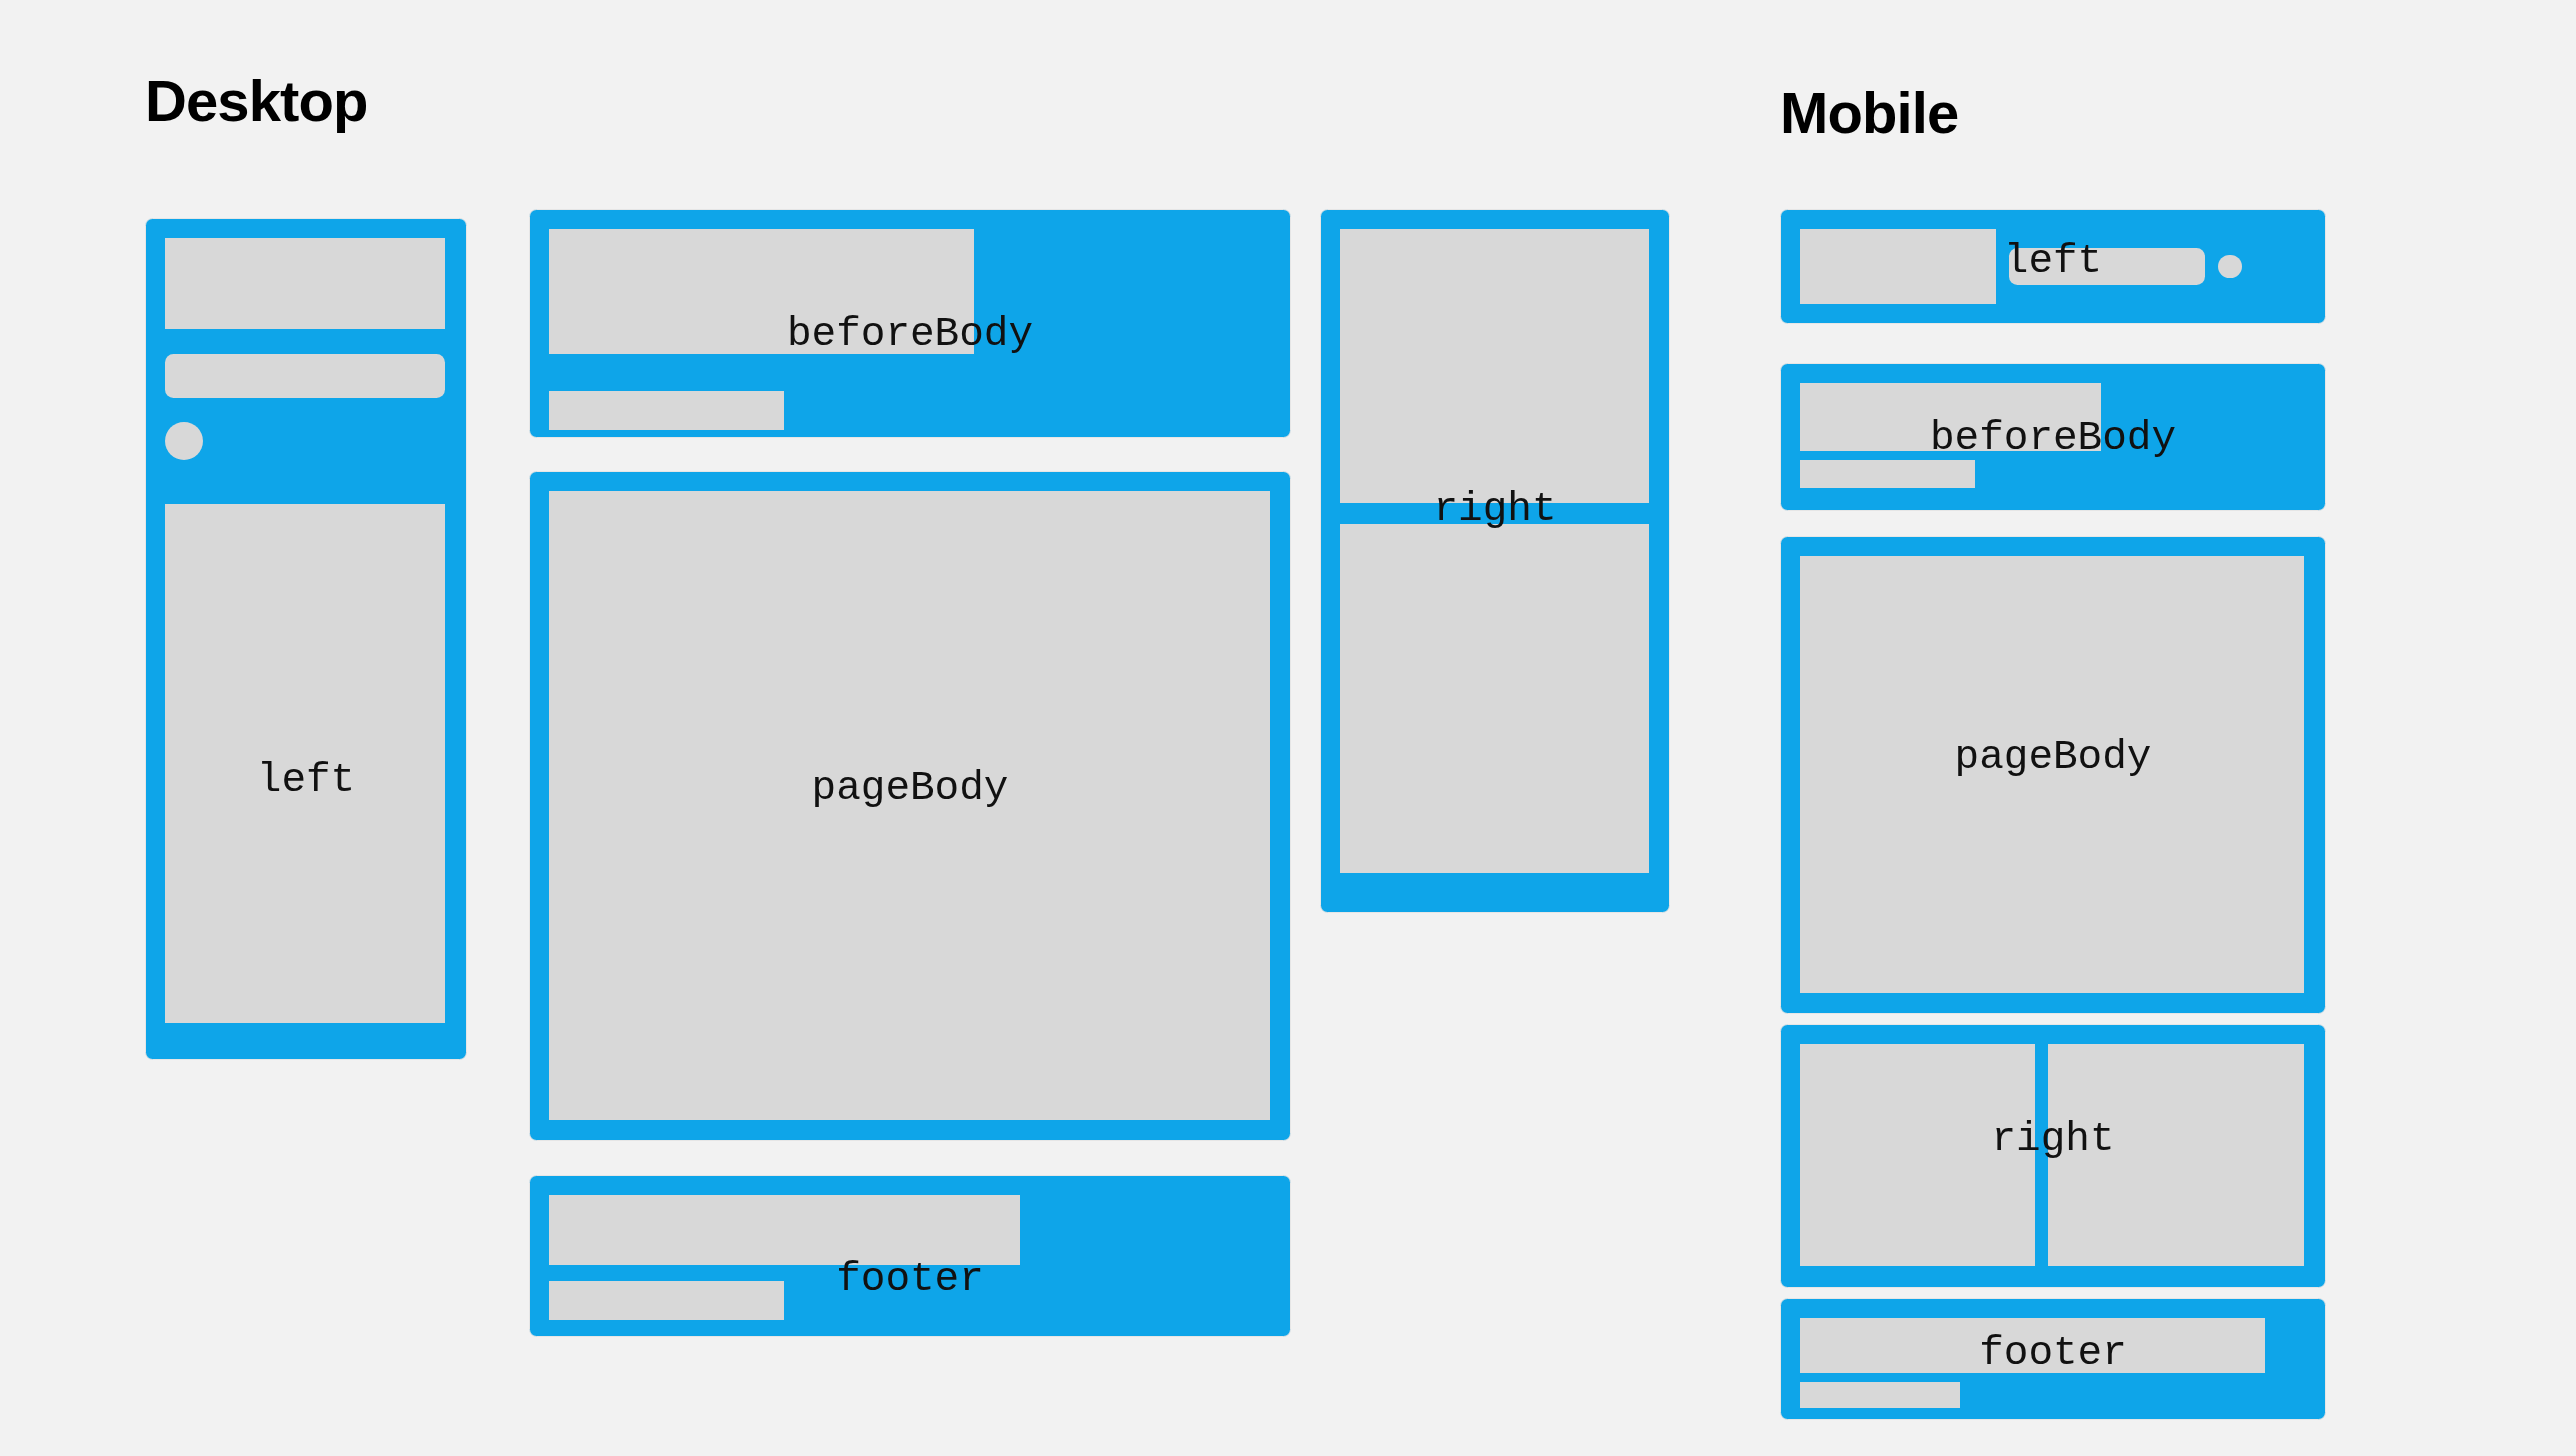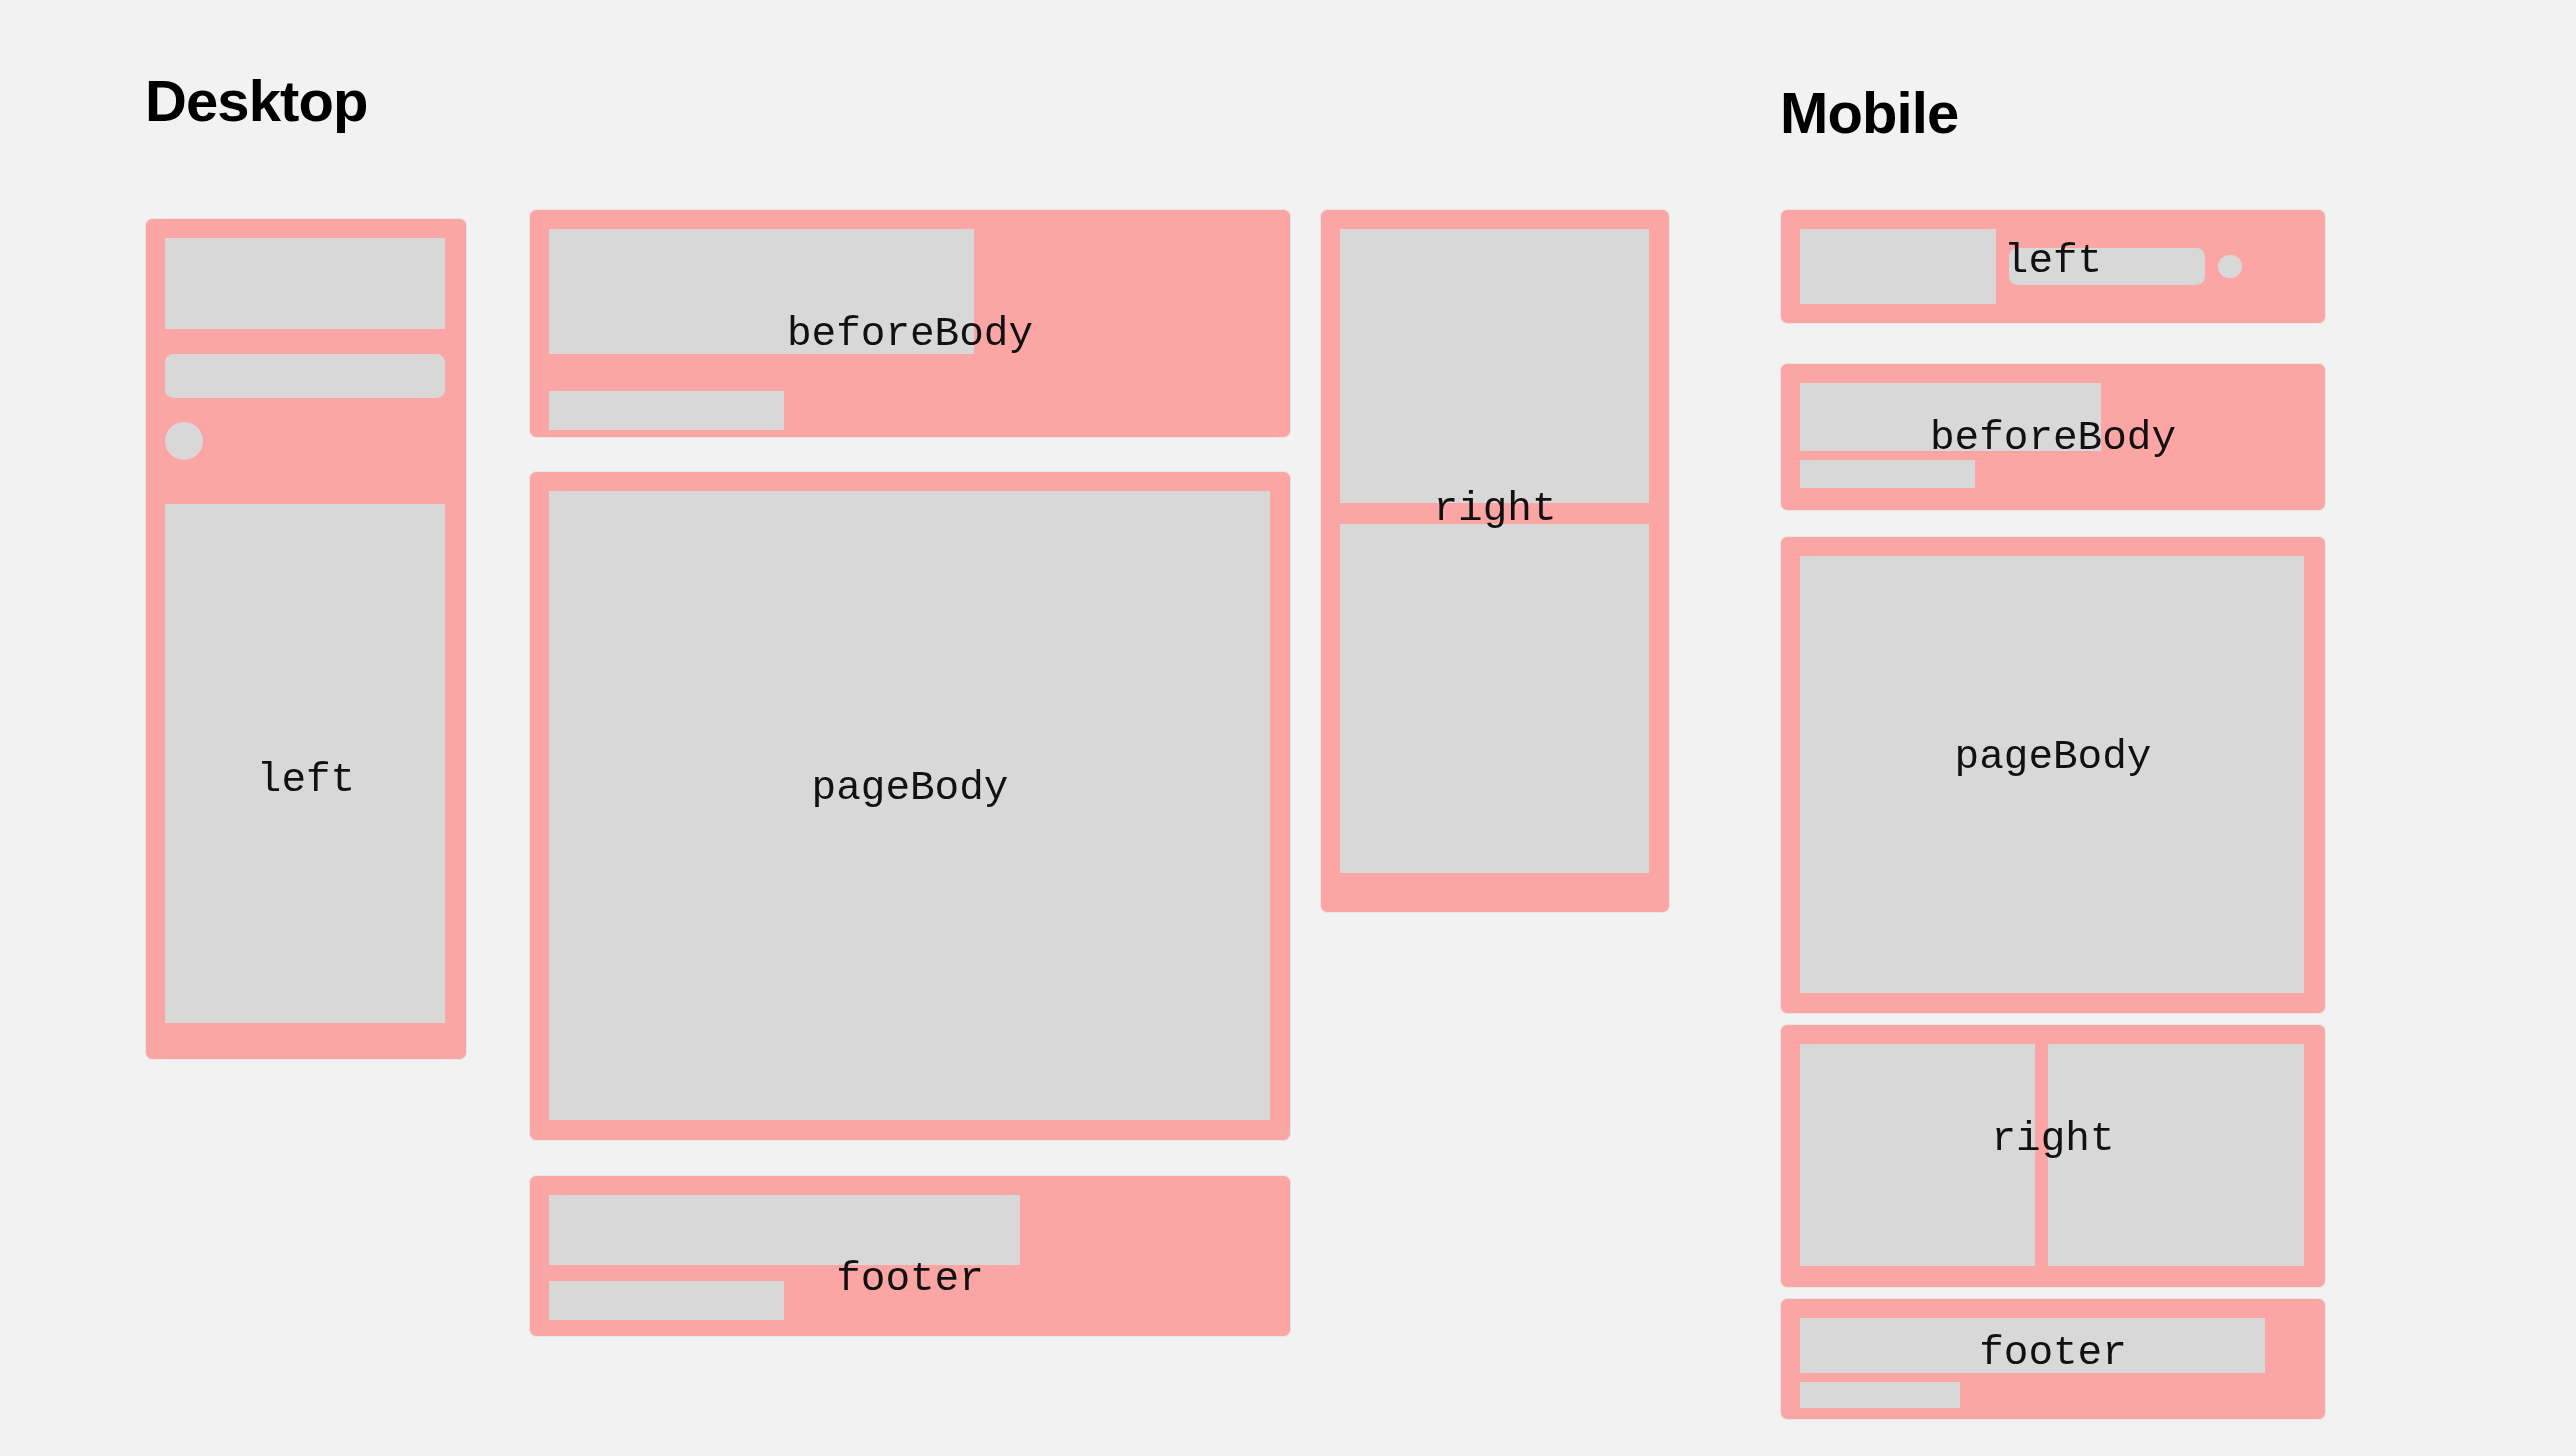--- a/index.html
+++ b/index.html
@@ -29,21 +29,21 @@
     letter-spacing: -0.9px;
     color: #000000;
     white-space: nowrap;
   }
   #desktop-title { left: 145px; top: 72px; }
   #mobile-title  { left: 1780px; top: 84px; }
 
   
   .card {
     position: absolute;
-    background: #fca5a5;
+    background: #0ea5e9;
     border: 1.9px solid #e6e6e6;
     border-radius: 7.5px;
     padding: 19px;
   }
 
   
   .sk {
     background: #d8d8d8;
     flex: none;
   }

